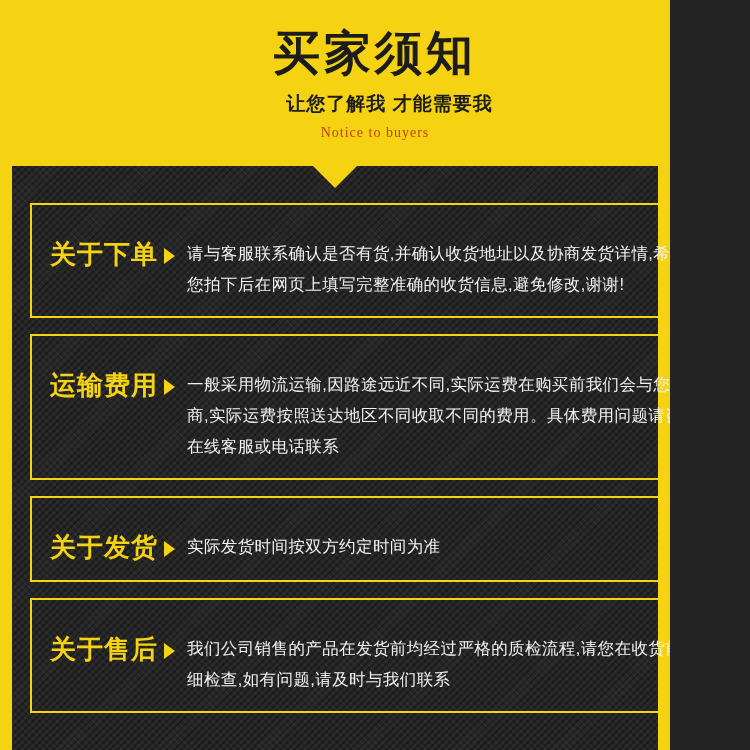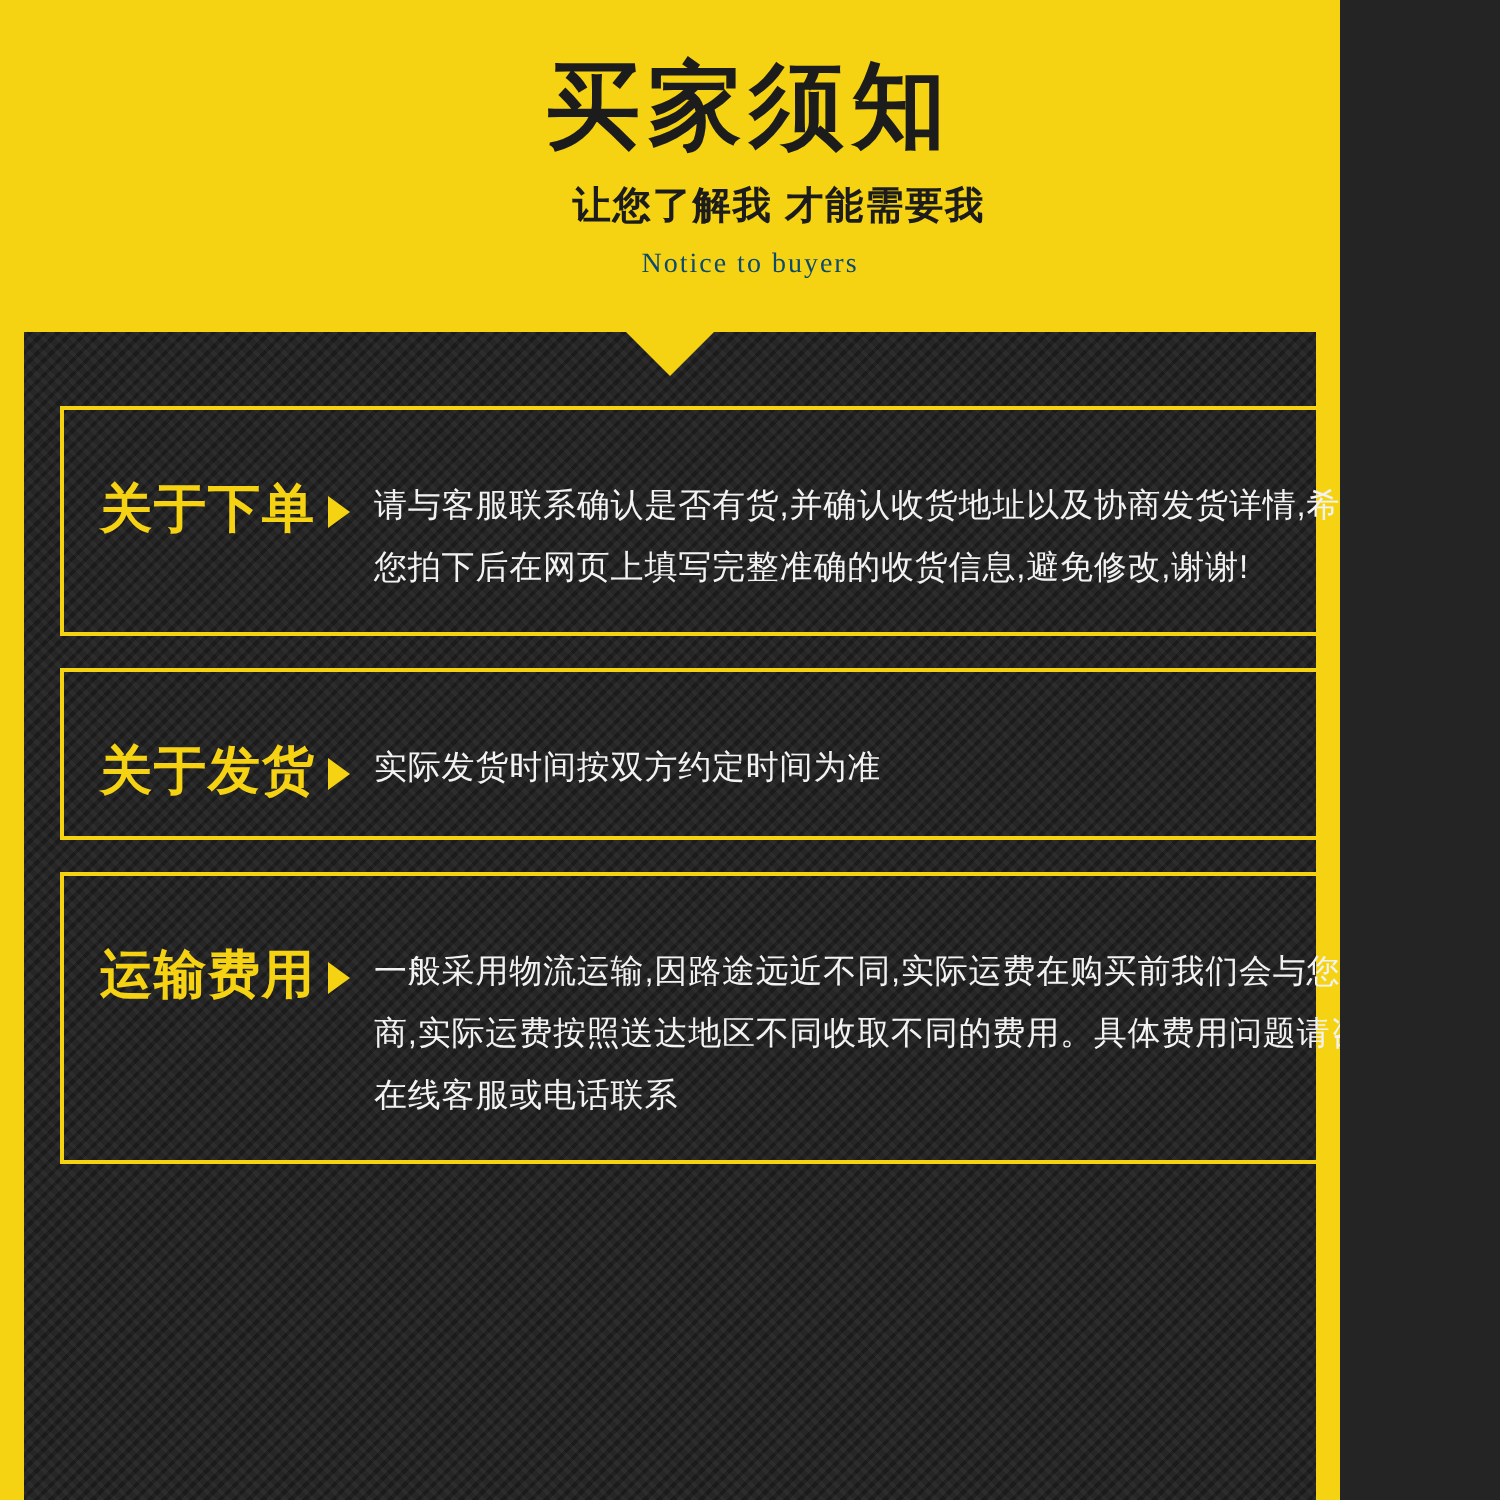--- a/index.html
+++ b/index.html
@@ -64,21 +64,21 @@
     font-weight: bold;
     color: #1c1c1c;
     letter-spacing: 1px;
     padding-left: 29px;
   }
   .header-en {
     margin: 0;
     padding-top: 8px;
     font-size: 14px;
     line-height: 18px;
-    color: #0c4a6e;
+    color: #c2410c;
     font-family: "Liberation Serif", serif;
     letter-spacing: 1px;
   }
   .header-arrow {
     position: absolute;
     left: 50%;
     top: 166px;
     margin-left: -22px;
     width: 0;
     height: 0;
@@ -149,26 +149,31 @@
 
   <div class="cards">
 
     <div class="card">
       <span class="card-label">关于下单</span>
       <span class="card-arrow"></span>
       <span class="card-text">请与客服联系确认是否有货,并确认收货地址以及协商发货详情,希望您拍下后在网页上填写完整准确的收货信息,避免修改,谢谢!</span>
     </div>
 
     <div class="card">
+      <span class="card-label">运输费用</span>
+      <span class="card-arrow"></span>
+      <span class="card-text">一般采用物流运输,因路途远近不同,实际运费在购买前我们会与您协商,实际运费按照送达地区不同收取不同的费用。具体费用问题请咨询在线客服或电话联系</span>
+    </div>
+
+    <div class="card">
       <span class="card-label">关于发货</span>
       <span class="card-arrow"></span>
       <span class="card-text">实际发货时间按双方约定时间为准</span>
     </div>
 
     <div class="card">
-      <span class="card-label">运输费用</span>
+      <span class="card-label">关于售后</span>
       <span class="card-arrow"></span>
-      <span class="card-text">一般采用物流运输,因路途远近不同,实际运费在购买前我们会与您协商,实际运费按照送达地区不同收取不同的费用。具体费用问题请咨询在线客服或电话联系</span>
+      <span class="card-text">我们公司销售的产品在发货前均经过严格的质检流程,请您在收货前仔细检查,如有问题,请及时与我们联系</span>
     </div>
-
 
   </div>
 </div>
 
 </body></html>

